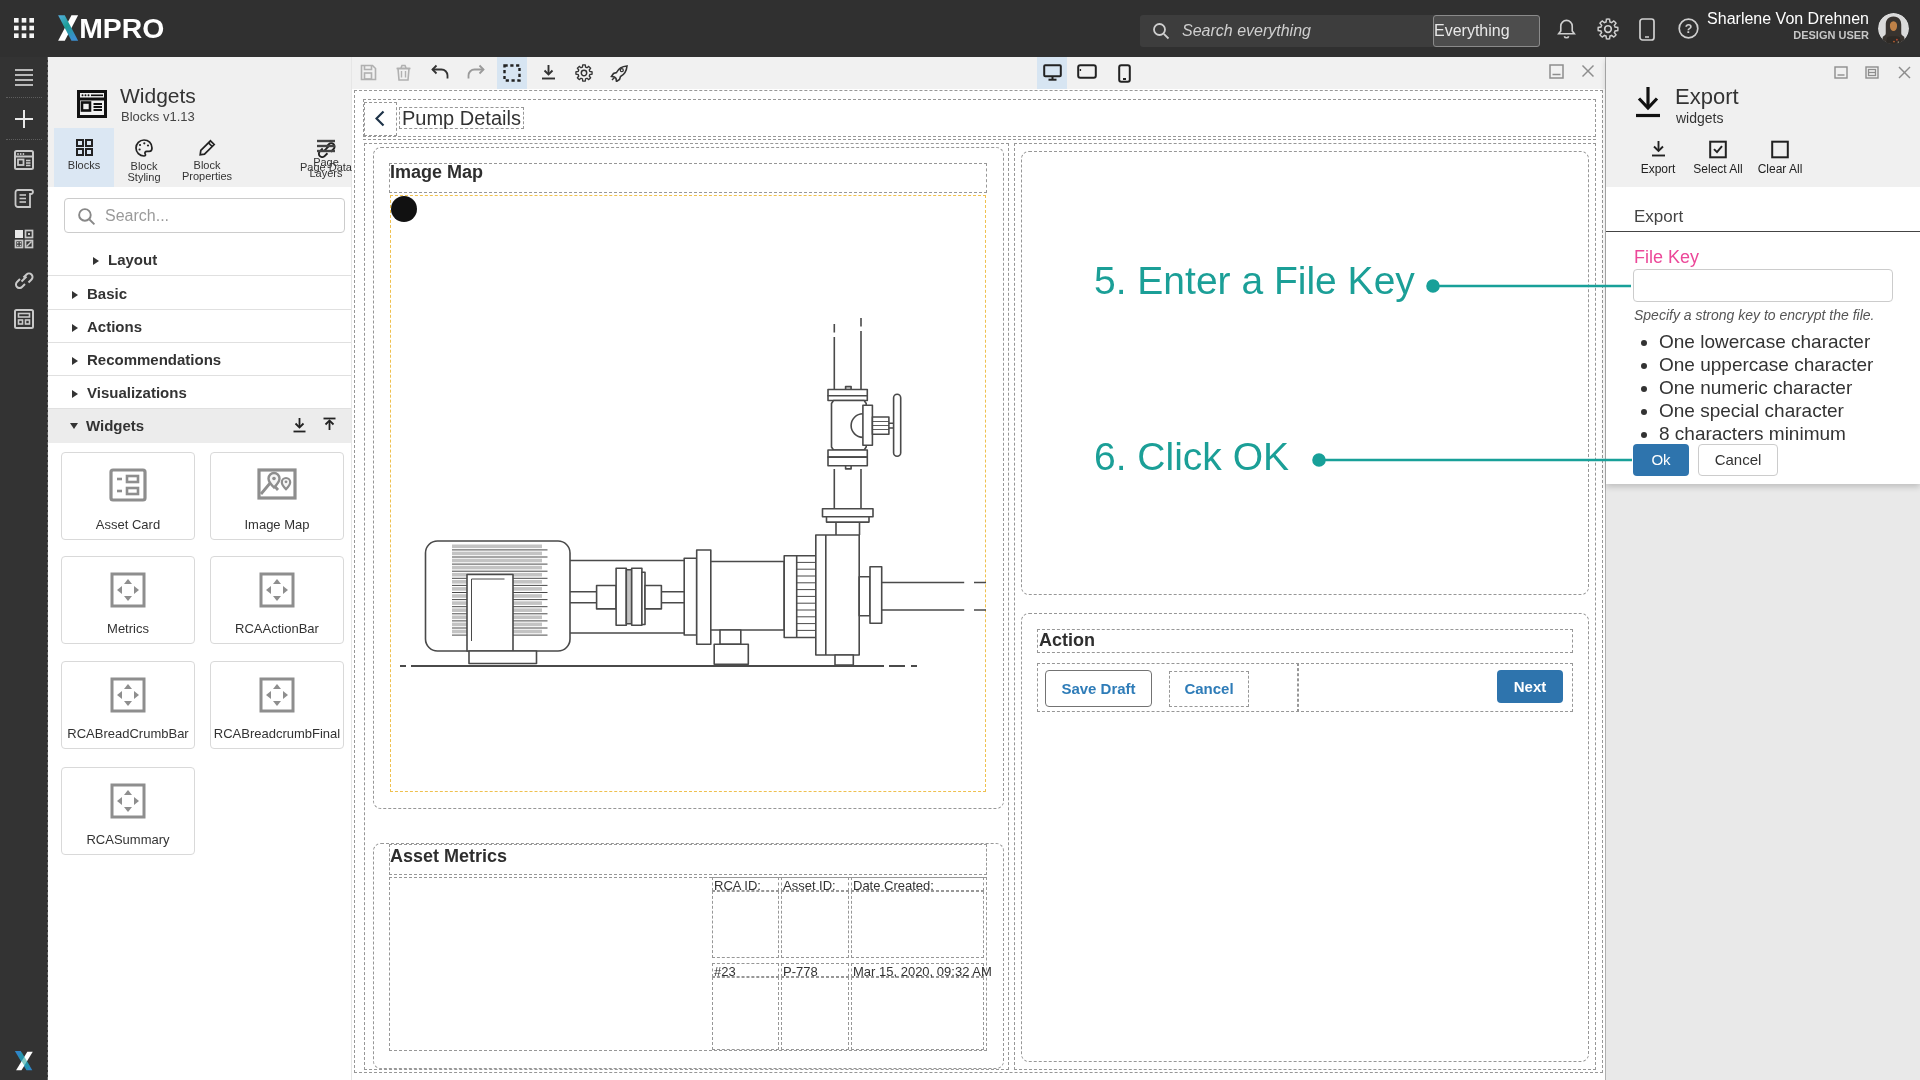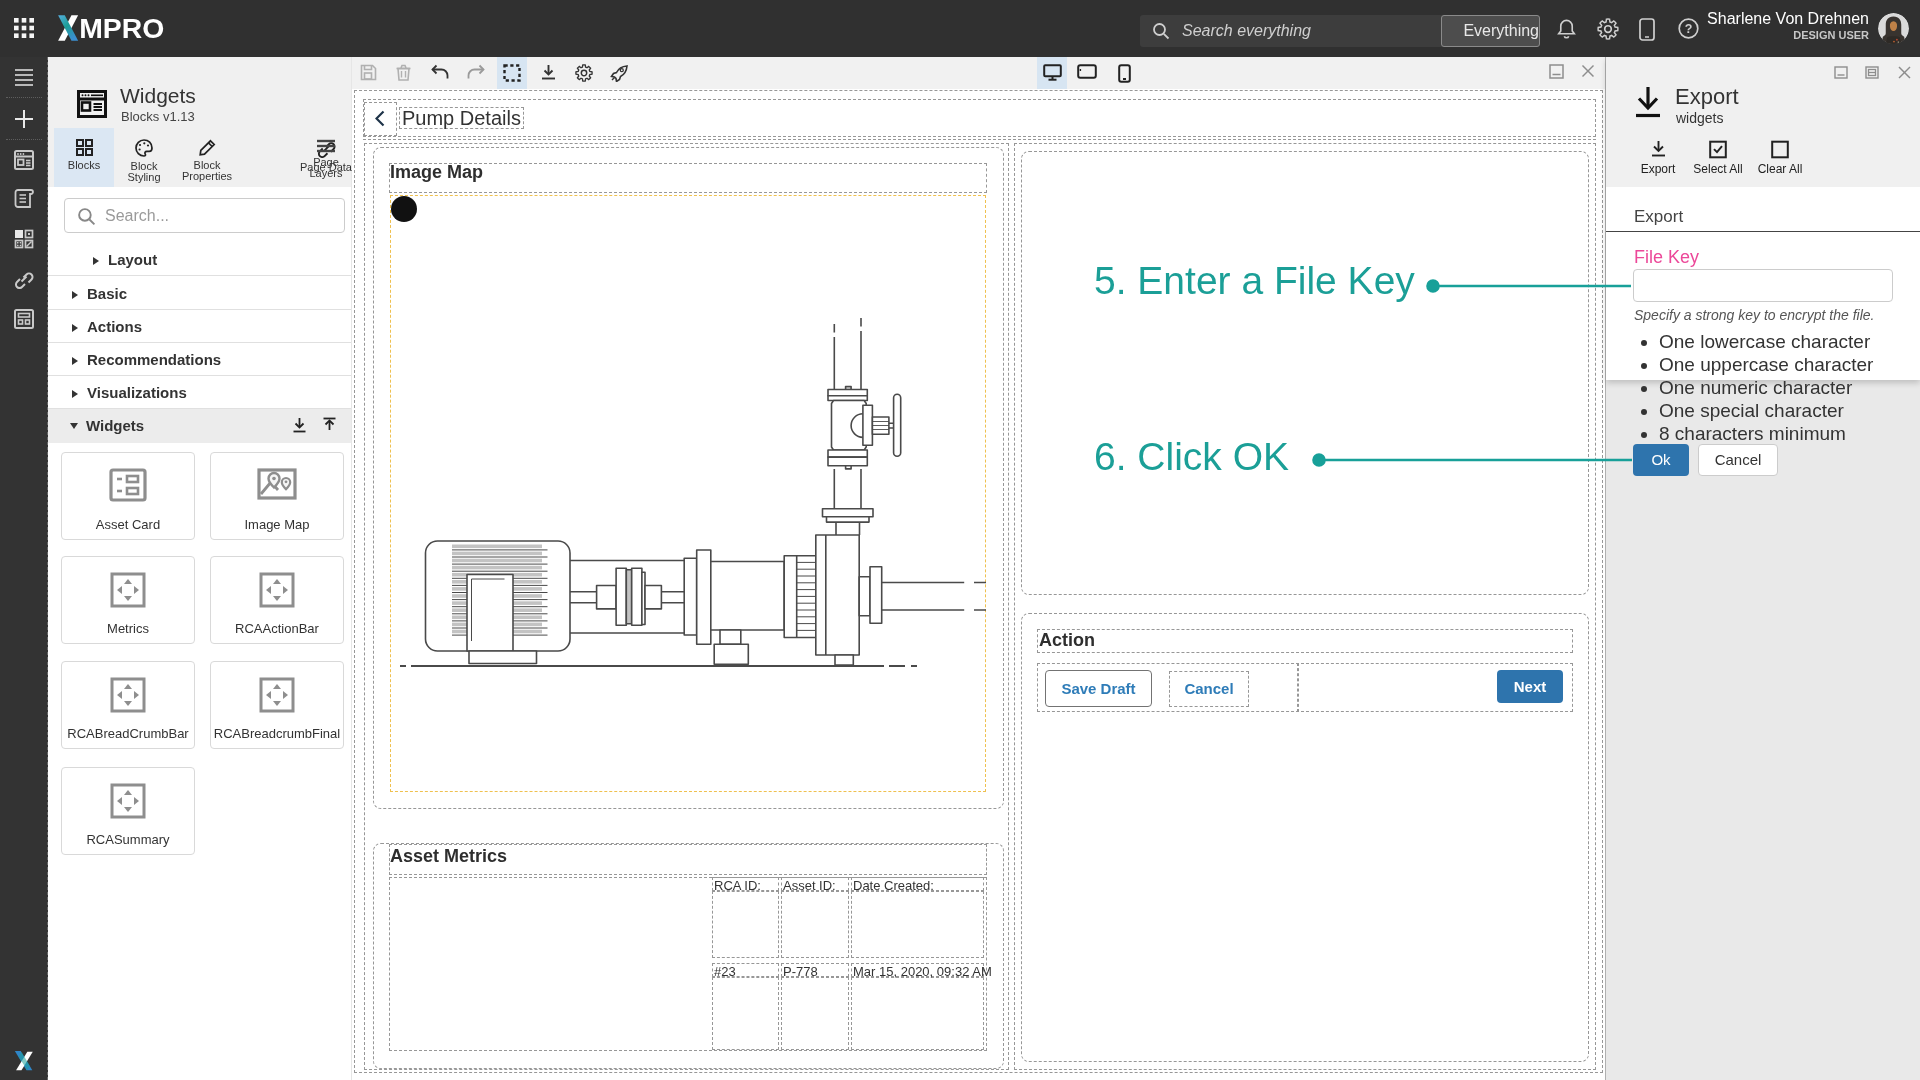--- a/index.html
+++ b/index.html
@@ -9,22 +9,22 @@
 .abs { position:absolute; }
 
 
 #topbar { position:absolute; top:0; left:0; width:1920px; height:57px; background:#303030; }
 #gridicon { position:absolute; left:14px; top:18px; width:20px; height:20px; }
 #logo { position:absolute; left:57px; top:14px; height:28px; }
 #searchwrap { position:absolute; left:1140px; top:15px; width:400px; height:32px;
   background:#3d3d3d; border-radius:3px; }
 #searchwrap .mag { position:absolute; left:12px; top:7px; }
 #searchwrap .ph { position:absolute; left:42px; top:7px; font-size:16px; font-style:italic; color:#cfcfcf; }
-#everything { position:absolute; right:0px; top:0px; width:99px; height:32px; background:#4d4d4d;
-  border:1px solid #8a8a8a; border-radius:3px; color:#e8e8e8; font-size:16px; text-align:right; line-height:30px; }
+#everything { position:absolute; right:0px; top:0px; width:107px; height:32px; background:#4d4d4d;
+  border:1px solid #8a8a8a; border-radius:3px; color:#e8e8e8; font-size:16px; text-align:left; line-height:30px; }
 .topicon { position:absolute; top:18px; }
 #username { position:absolute; right:51px; top:9px; text-align:right; color:#fff; }
 #username .n { font-size:16px; line-height:19px; }
 #username .r { font-size:11px; font-weight:bold; color:#c7c7c7; line-height:15px; }
 #avatar { position:absolute; right:11px; top:13px; width:31px; height:31px; border-radius:50%; overflow:hidden; }
 
 
 #sidebar { position:absolute; top:57px; left:0; width:48px; height:1023px; background:#333333;
   border-right:1px dashed #666; }
 .sideicon { position:absolute; left:14px; width:20px; height:20px; }
@@ -68,21 +68,21 @@
 #blackdot { position:absolute; width:26px; height:26px; border-radius:50%; background:#111; }
 .btn-blue-outline { position:absolute; border:1px solid #737373; border-radius:4px; background:#fff;
   color:#2e7cb8; font-weight:bold; font-size:15px; text-align:center; }
 .btn-blue { position:absolute; border-radius:4px; background:#2e74ad; color:#fff; font-weight:bold;
   font-size:15px; text-align:center; }
 .cellText { position:absolute; font-size:13px; color:#333; white-space:nowrap; }
 
 
 #rightpanel { position:absolute; top:57px; left:1605px; width:315px; height:1023px; background:#e9e9e9;
   border-left:1px solid #b0b0b0; }
-#rp-dialog { position:absolute; top:0; left:0; width:100%; height:323px; background:#fff;
+#rp-dialog { position:absolute; top:0; left:0; width:100%; height:427px; background:#fff;
   box-shadow:0 3px 6px rgba(0,0,0,0.18); }
 #rp-head { position:absolute; top:0; left:0; width:100%; height:130px; background:#f0f0f0; }
 #rp-title { position:absolute; left:69px; top:27px; font-size:22px; color:#333; }
 #rp-sub { position:absolute; left:70px; top:53px; font-size:14px; color:#333; }
 .rp-smbtn { position:absolute; top:83px; text-align:center; font-size:12px; color:#222; }
 #rp-section { position:absolute; left:28px; top:150px; font-size:17px; color:#444; }
 #rp-hr { position:absolute; left:0px; top:174px; width:315px; border-top:1px solid #444; }
 #rp-filekey { position:absolute; left:28px; top:190px; font-size:18px; color:#ec4899; }
 #rp-input { position:absolute; left:27px; top:212px; width:260px; height:33px; border:1px solid #ccc; border-radius:4px; background:#fff; }
 #rp-note { position:absolute; left:28px; top:250px; font-size:14px; font-style:italic; color:#555; }

